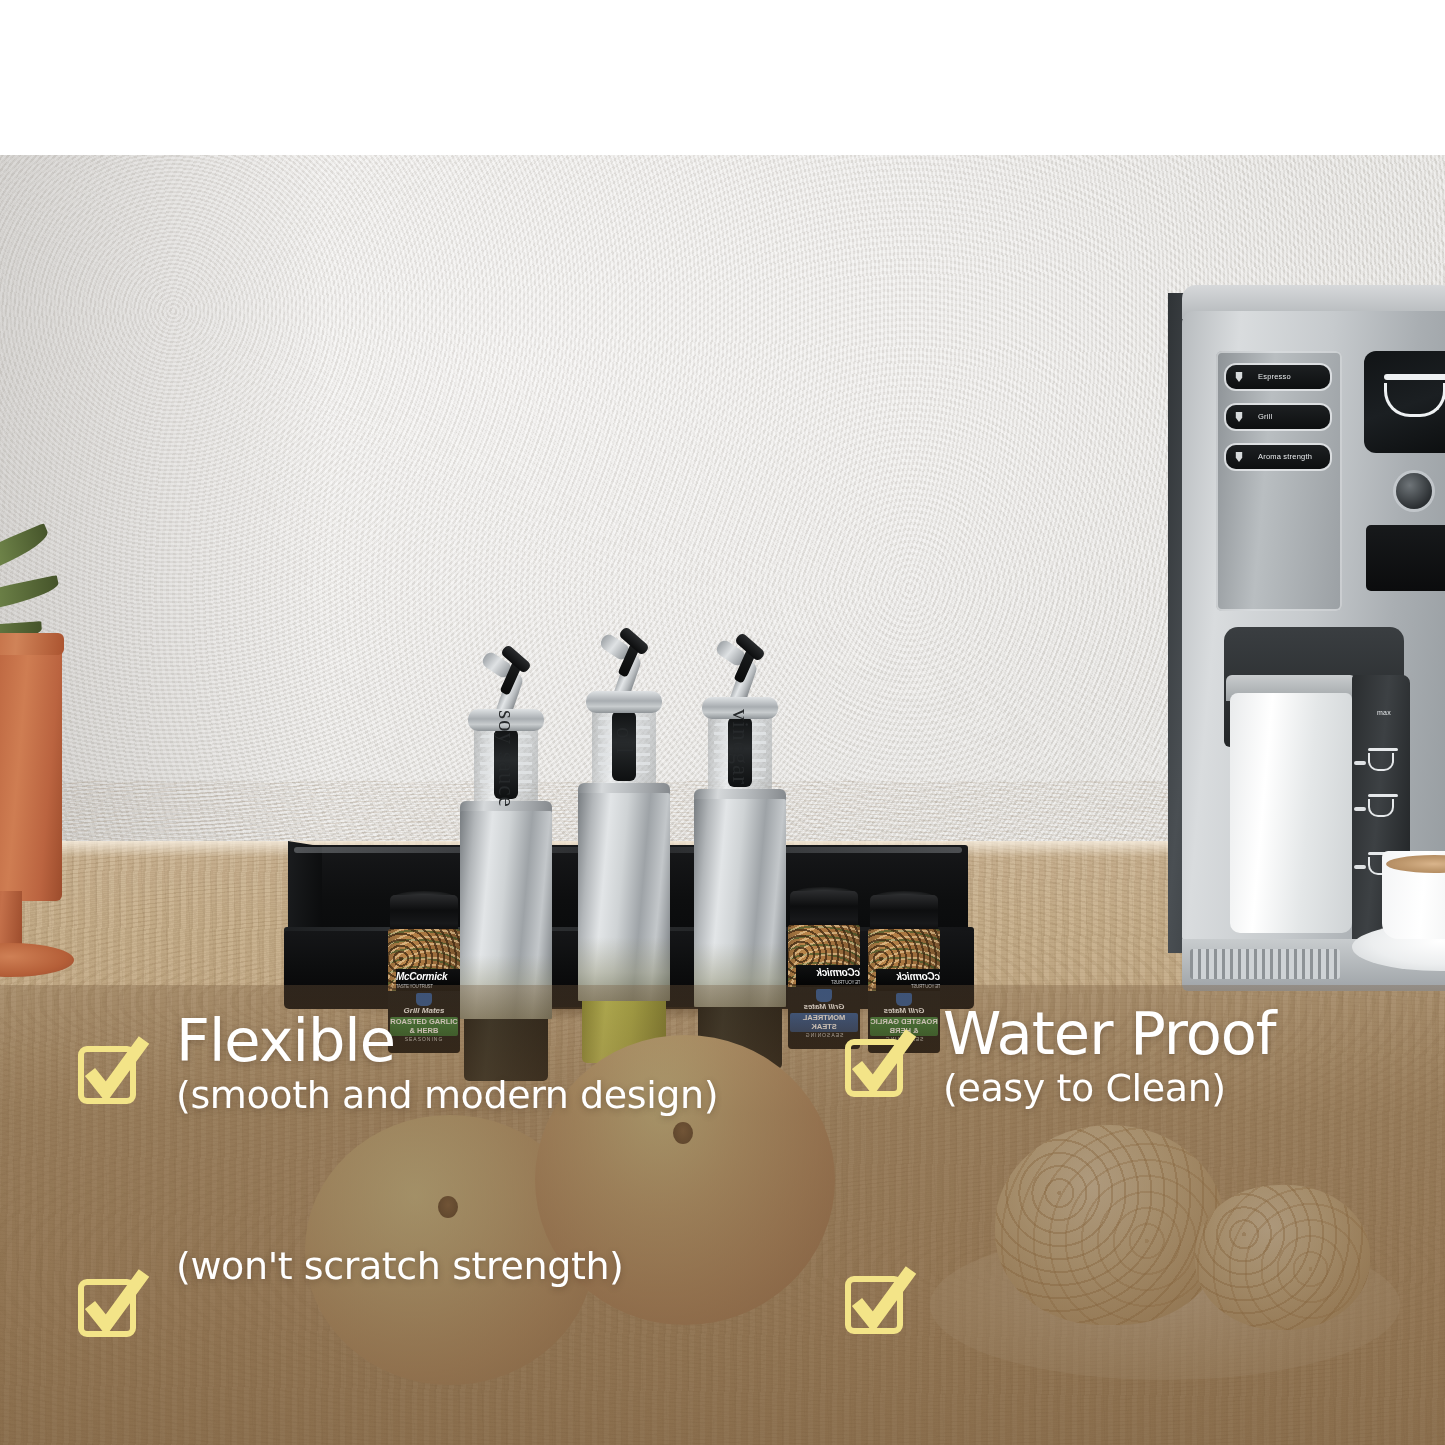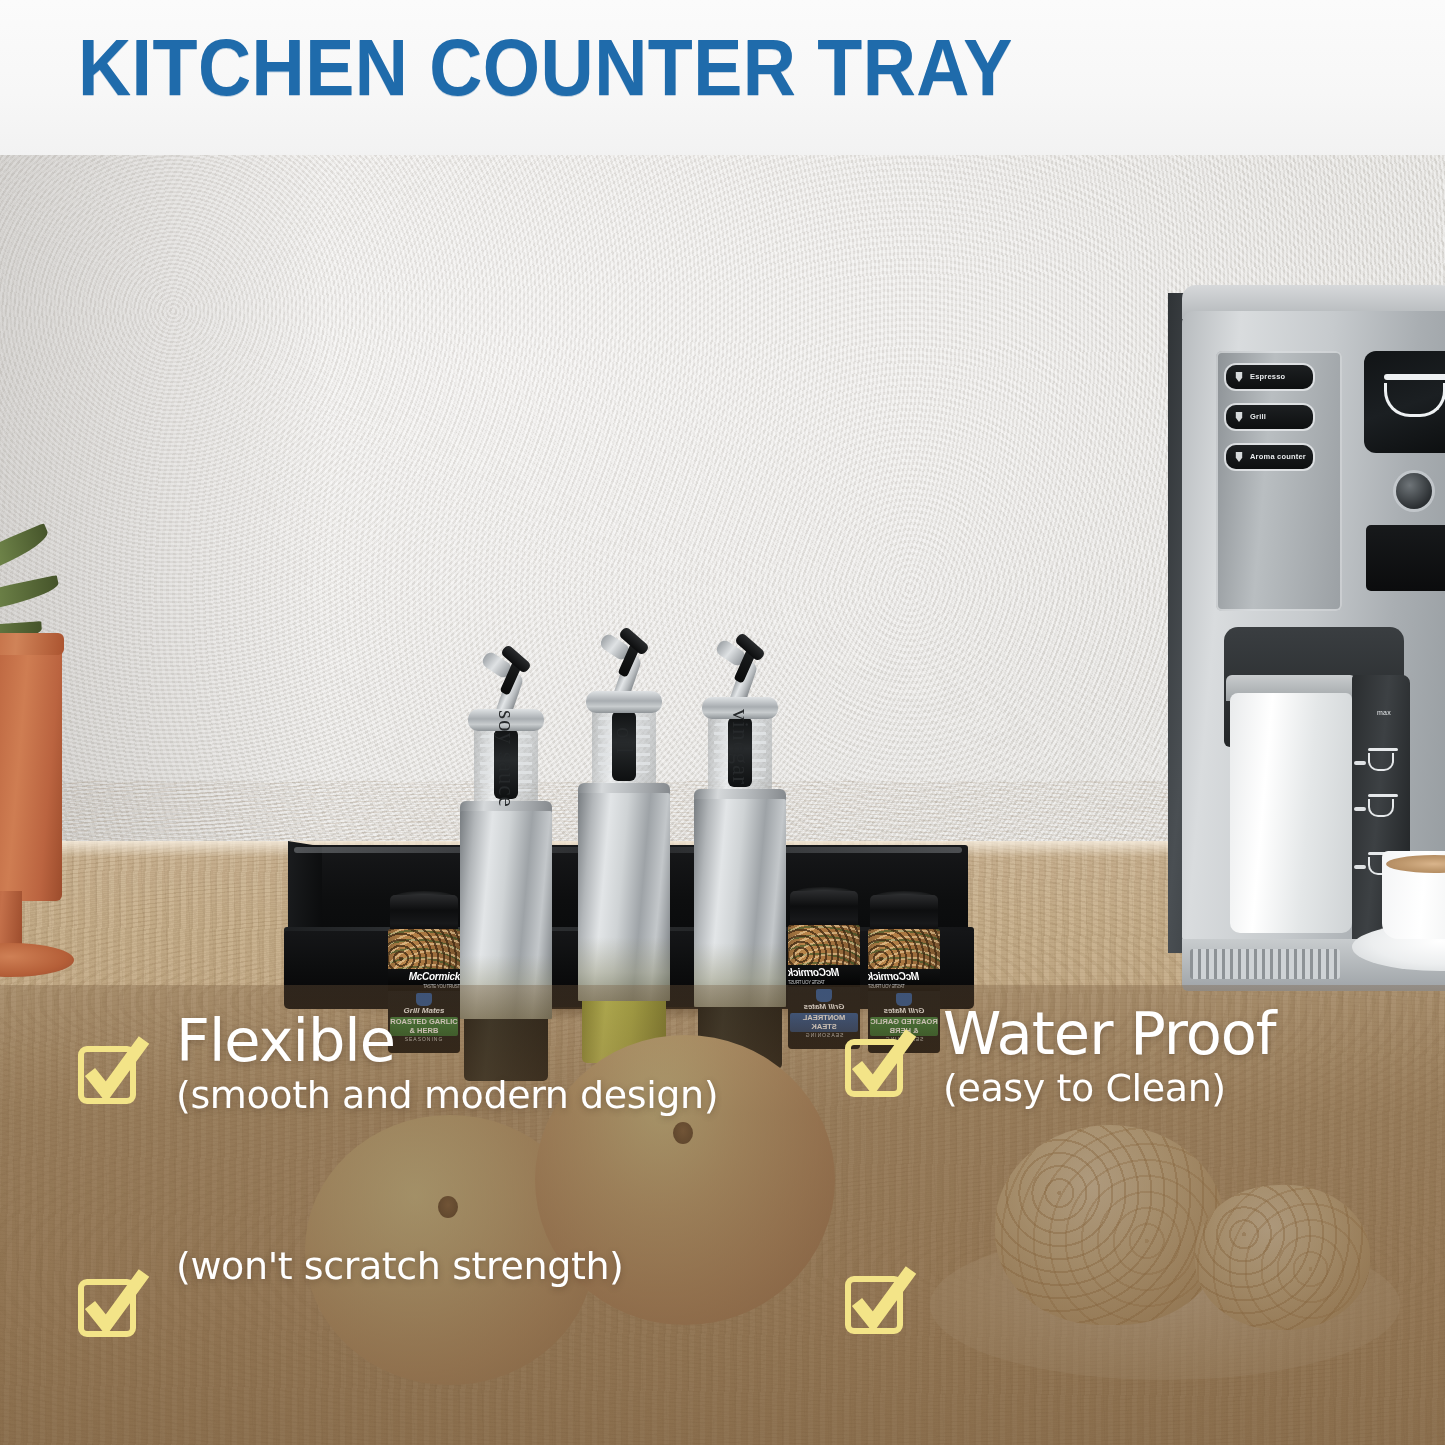--- a/index.html
+++ b/index.html
@@ -134,27 +134,27 @@
     background:linear-gradient(95deg,#b8bcbf 0%,#d9dcde 18%,#c6cacd 46%,#a9aeb2 72%,#949a9e 100%);
     border-radius:12px 0 0 4px;
   }
   .m-panel {
     position:absolute; left:48px; top:128px; width:126px; height:260px;
     background:linear-gradient(95deg,#8d9296,#b9bec1 40%,#9ba0a4 100%);
     border-radius:6px;
     box-shadow:inset 0 0 0 2px rgba(240,242,244,.55);
   }
   .m-btn {
-    position:absolute; left:10px; width:87px; height:24px;
+    position:absolute; left:10px; width:104px; height:24px;
     background:linear-gradient(180deg,#1d2022,#0d0f10);
     border-radius:10px;
     box-shadow:0 0 0 2px rgba(232,235,237,.8);
     color:#e8ebed; font-size:7.5px; line-height:24px;
-    padding-left:24px; letter-spacing:.2px;
-    white-space:nowrap; overflow:hidden;font-weight:bold;
+    padding-left:32px; letter-spacing:.2px;
+    white-space:nowrap; overflow:hidden;
   }
   .m-btn::before {
     content:""; position:absolute; left:8px; top:7px; width:10px; height:10px;
     background:#e8ebed;
     clip-path:polygon(18% 0,82% 0,82% 58%,50% 100%,18% 58%);
     opacity:.92;
   }
   .m-btn.b1 { top:14px; }
   .m-btn.b2 { top:54px; }
   .m-btn.b3 { top:94px; }
@@ -302,24 +302,24 @@
     overflow:hidden;
   }
   .jar-specks {
     position:absolute; inset:0;
     background-image:
       repeating-radial-gradient(circle at 18% 24%, rgba(60,38,16,.75) 0 2px, rgba(0,0,0,0) 2px 6px),
       repeating-radial-gradient(circle at 62% 58%, rgba(245,215,165,.55) 0 2px, rgba(0,0,0,0) 2px 7px),
       repeating-radial-gradient(circle at 40% 82%, rgba(40,80,35,.55) 0 2px, rgba(0,0,0,0) 2px 9px);
   }
   .jar-brandband {
-    position:absolute; left:0; top:40px; width:72px; height:22px;
+    position:absolute; left:8px; top:40px; width:72px; height:22px;
     background:linear-gradient(180deg,#101112,#030303);
     color:#fff; font-size:10px; font-weight:bold; font-style:italic;
-    text-align:right; line-height:15px; letter-spacing:-.3px;
+    text-align:left; line-height:15px; letter-spacing:-.3px;
     overflow:hidden;
   }
   .jar-brandsub { display:block; font-size:4.5px; font-style:normal; font-weight:normal; color:#c9ccce; line-height:6px; }
   .jar-label {
     position:absolute; left:0; bottom:0; width:72px; height:62px;
     background:linear-gradient(180deg,#0b0c0d,#000);
     text-align:center; overflow:hidden;
   }
   .jar-shield {
     margin:2px auto 0; width:16px; height:13px;
@@ -504,23 +504,20 @@
     color:#ffffff; letter-spacing:-.4px;
     text-shadow:0 2px 6px rgba(60,40,25,.35);
     white-space:nowrap;
   }
 </style>
 </head>
 <body>
 
 <div id="page">
 
-  <div id="header-band">
-    <div id="header-title">KITCHEN COUNTER TRAY</div>
-  </div>
 
   <div id="scene">
 
     <div class="wall">
       <div class="wall-tex"></div>
       <div class="wall-shadow-left"></div>
     </div>
 
     <div class="counter">
       <div class="counter-grain"></div>
@@ -540,21 +537,21 @@
     </div>
 
     <div class="machine">
       <div class="m-dark-side"></div>
       <div class="m-top"></div>
       <div class="m-body"></div>
 
       <div class="m-panel">
         <div class="m-btn b1">Espresso</div>
         <div class="m-btn b2">Grill</div>
-        <div class="m-btn b3">Aroma counter</div>
+        <div class="m-btn b3">Aroma strength</div>
       </div>
 
       <div class="m-screen">
         <div class="m-cupicon"></div>
       </div>
       <div class="m-knob"></div>
       <div class="m-slot"></div>
 
       <div class="m-carafe-dark"></div>
       <div class="m-carafe-lid"></div>

